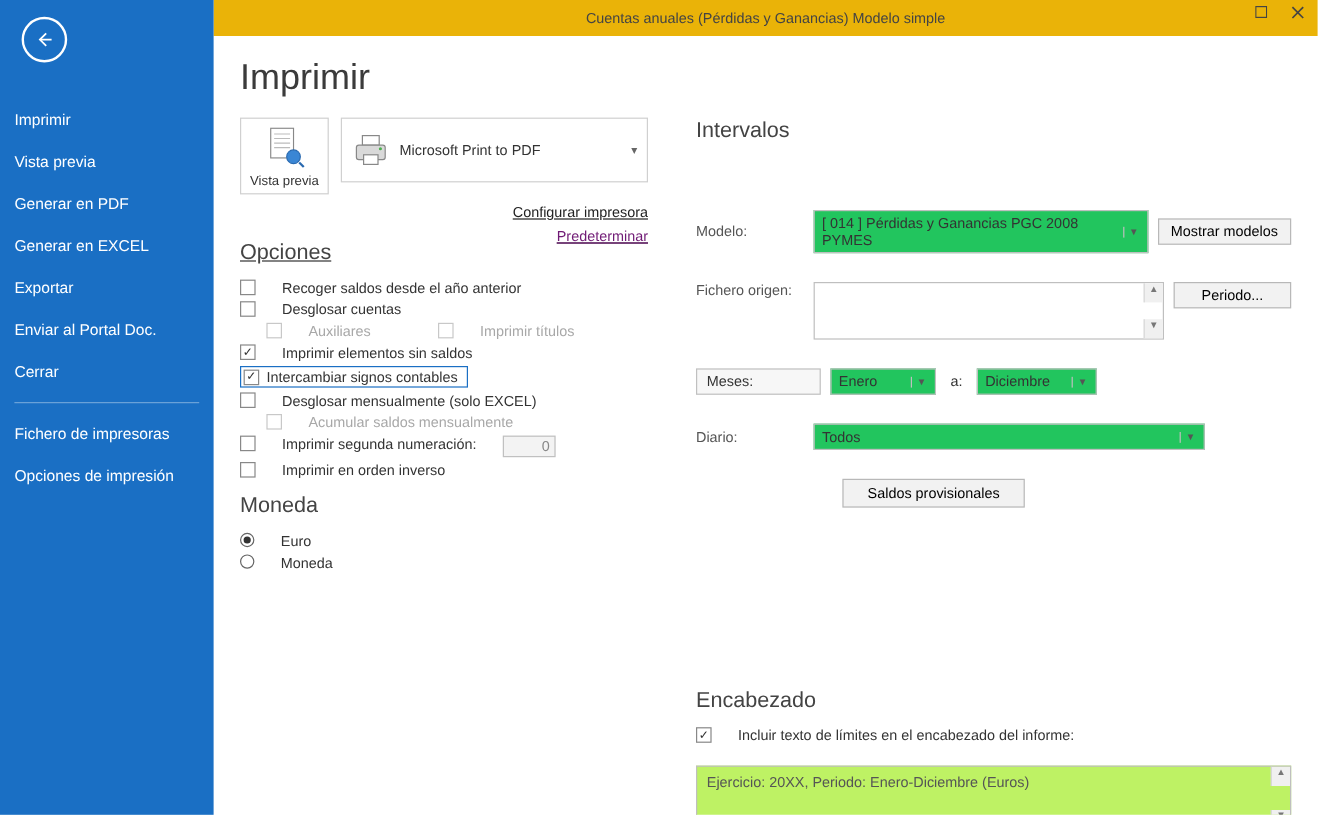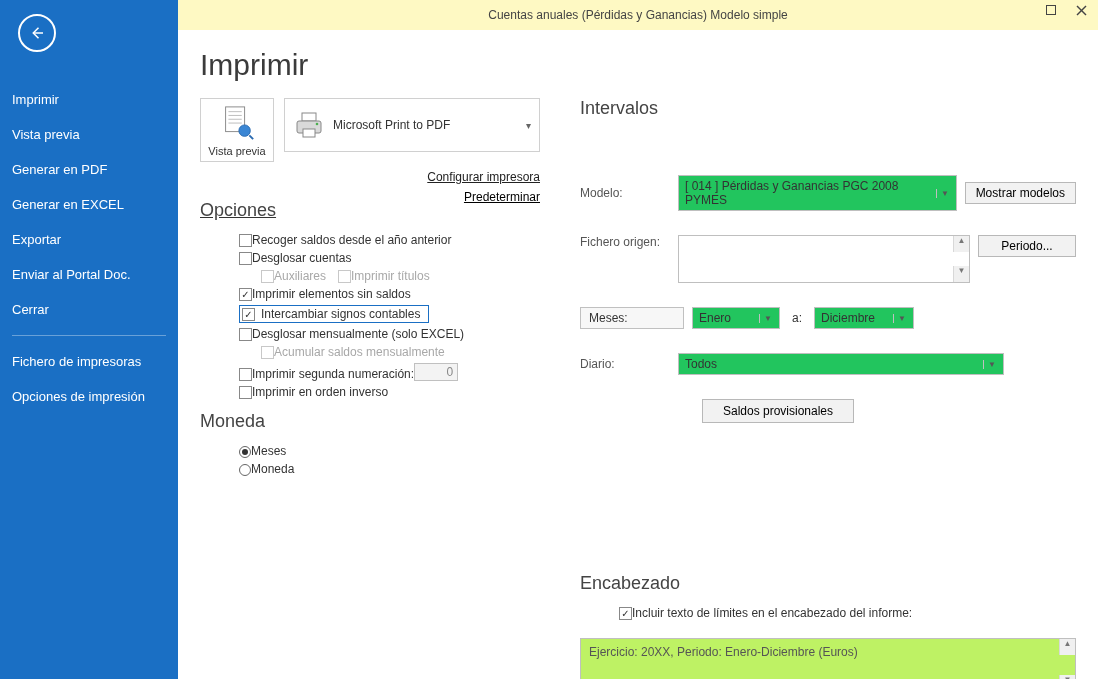--- a/index.html
+++ b/index.html
@@ -13,21 +13,21 @@
   overflow: hidden;
   position: relative;
 }
 .titlebar {
   position: absolute;
   top: 0; left: 178px; right: 0;
   height: 30px;
   display: flex;
   align-items: center;
   justify-content: center;
-  background: #fef9c3;
+  background: #eab308;
 }
 .titlebar .title { font-size: 12px; color: #444; }
 .winbtns {
   position: absolute;
   right: 4px; top: 0;
   display: flex;
   gap: 4px;
 }
 .winbtns div {
   width: 26px; height: 20px;
@@ -123,25 +123,24 @@
 }
 h2.section {
   font-size: 18px;
   font-weight: 400;
   color: #444;
   margin-top: 10px;
   margin-bottom: 10px;
 }
 .check-row {
   display: flex;
-  align-items: flex-end;
-  gap: 0;
+  align-items: flex-start;
+  gap: 22px;
   padding: 2px 0;
   font-size: 12px;
-  margin-left: 39px;
 }
 .check-row.indent { padding-left: 22px; }
 .chk {
   width: 13px; height: 13px;
   border: 1px solid #888;
   display: inline-flex;
   align-items: center;
   justify-content: center;
   background: #fff;
   font-size: 10px;
@@ -315,21 +314,21 @@
             <circle cx="24" cy="14" r="1.3" fill="#4caf50"></circle>
           </svg>
           <span>Microsoft Print to PDF</span>
           <span class="chev">▾</span>
         </div>
       </div>
       <div class="link-row"><a>Configurar impresora</a></div>
 
       <div style="display:flex; justify-content:space-between;text-decoration:underline;">
         <h2 class="section">Opciones</h2>
-        <a style="text-decoration:underline; font-size:12px; color:#000000; margin-bottom:10px;">Predeterminar</a>
+        <a style="text-decoration:underline; font-size:12px; color:#701a75; margin-bottom:10px;">Predeterminar</a>
       </div>
 
       <div class="check-row">
         <span class="chk"></span>
         <span>Recoger saldos desde el año anterior</span>
       </div>
       <div class="check-row">
         <span class="chk"></span>
         <span>Desglosar cuentas</span>
       </div>
@@ -366,21 +365,21 @@
       <div class="check-row">
         <span class="chk"></span>
         <span>Imprimir en orden inverso</span>
       </div>
 
       <h2 class="section">Moneda</h2>
       <div class="check-row">
         <span class="radio">
             <span class="dot"></span>
           </span>
-        <span>Meses</span>
+        <span>Euro</span>
       </div>
       <div class="check-row">
         <span class="radio"></span>
         <span>Moneda</span>
       </div>
 
     </div>
 
     <div class="right-col">
       <h2 class="section" style="margin-top:0;">Intervalos</h2>

